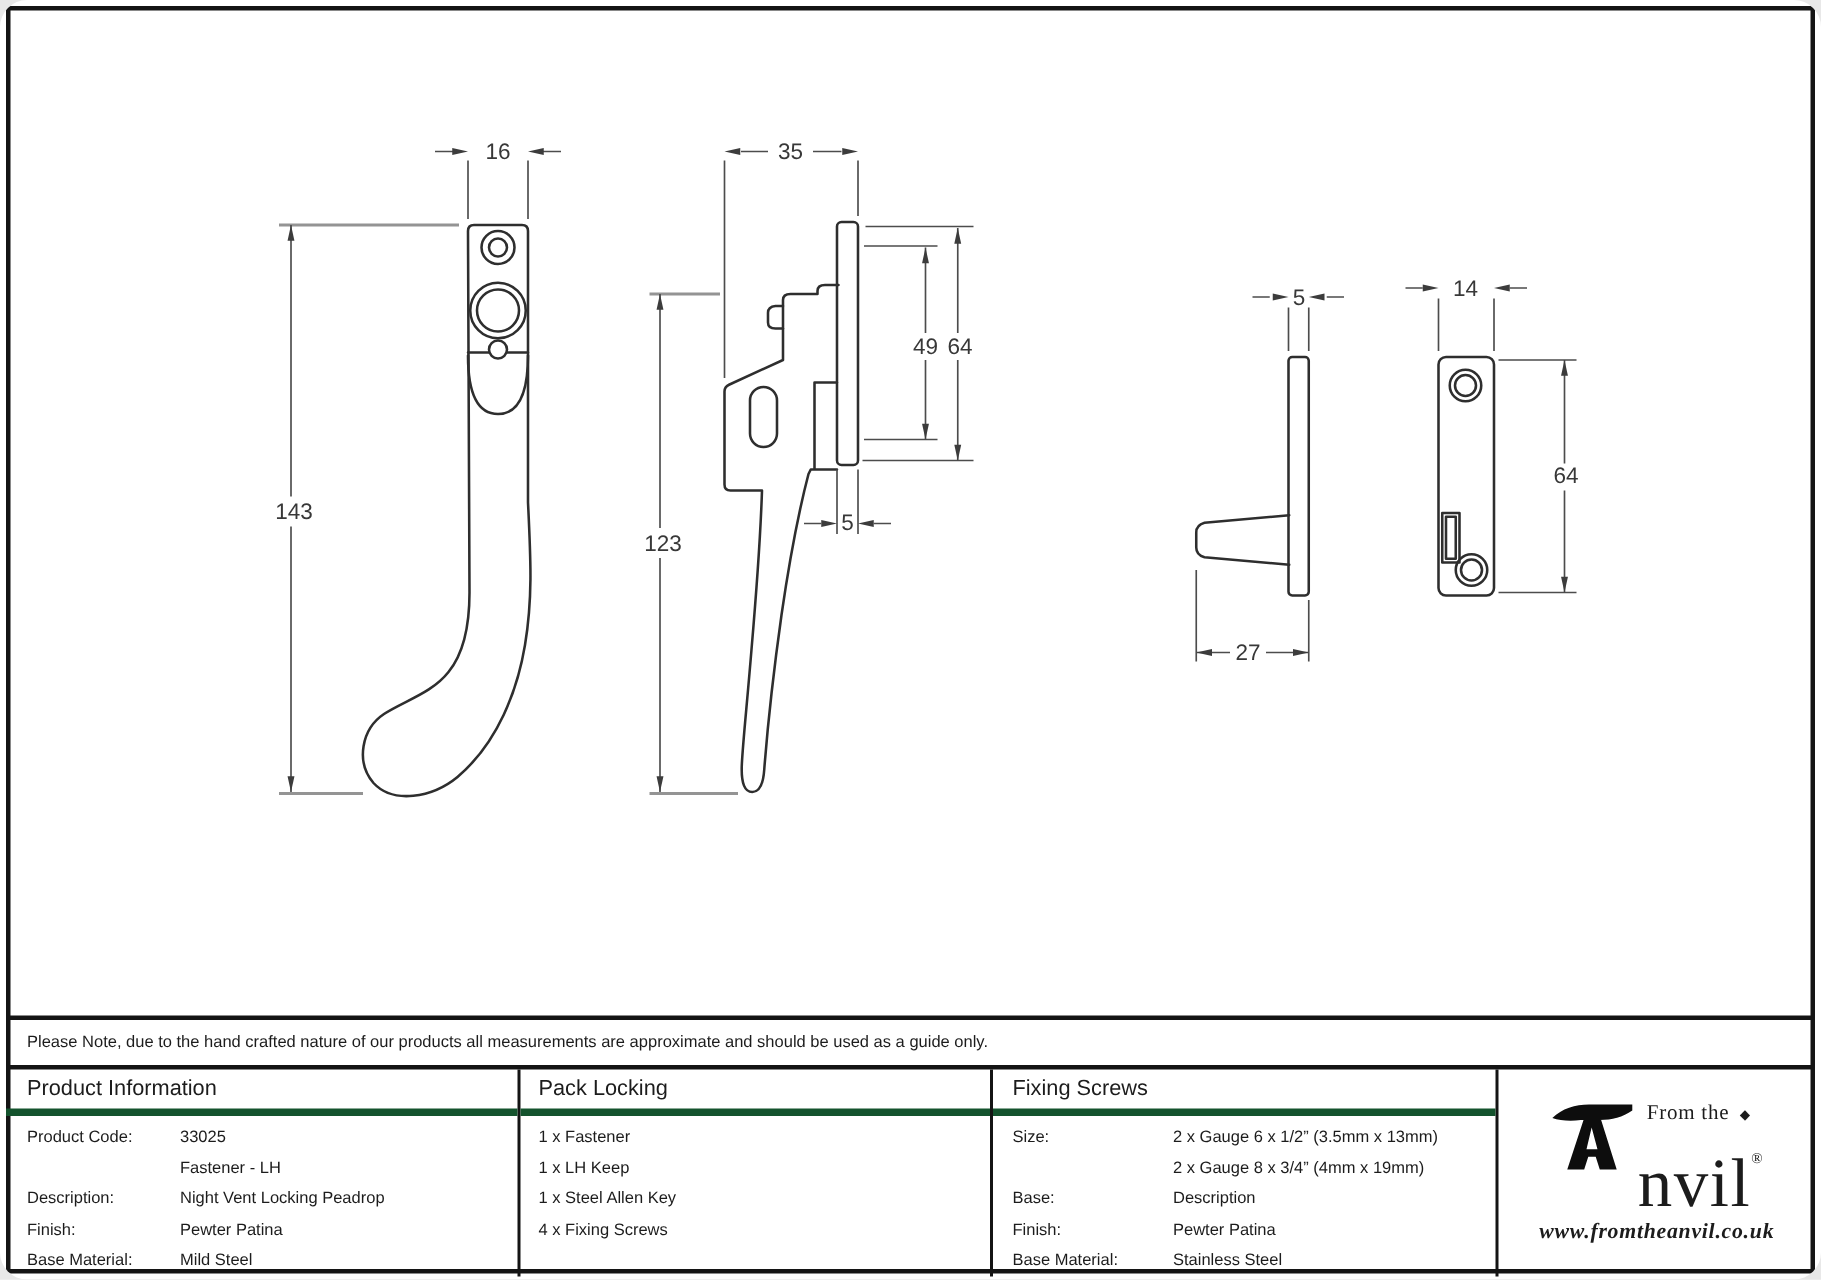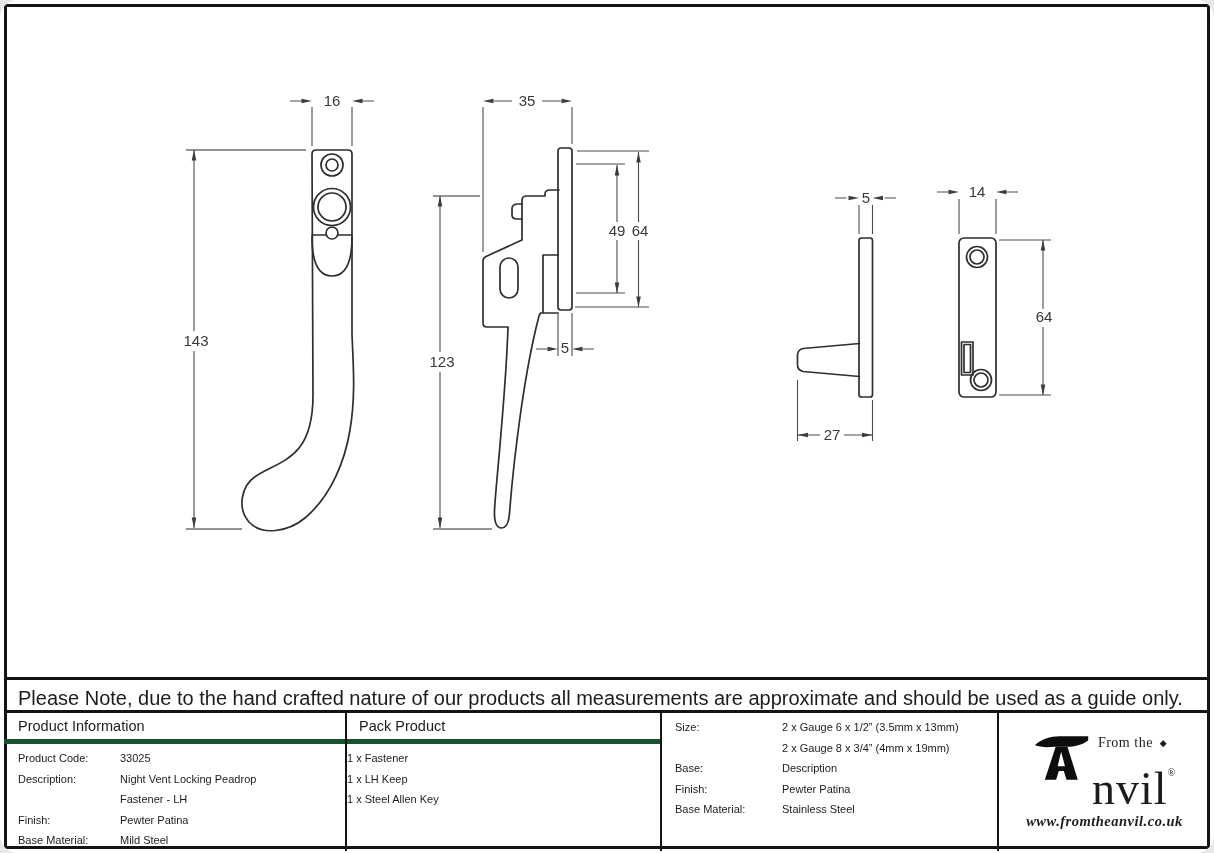--- a/index.html
+++ b/index.html
@@ -9,34 +9,34 @@
 
   .drawings{position:absolute;left:0;top:0;}
   .obj{fill:none;stroke:#2e2e2e;stroke-width:1.7;stroke-linejoin:round;stroke-linecap:round;}
   .dim{fill:none;stroke:#4c4c4c;stroke-width:1.1;}
   .lead{fill:none;stroke:#949494;stroke-width:2;}
   .ah{fill:#3c3c3c;stroke:none;}
   .dimtxt{font-family:"Liberation Sans",sans-serif;font-size:15px;fill:#383838;text-anchor:middle;}
 
   .notebar{position:absolute;left:4px;right:4px;top:677px;height:30px;
            border-top:3px solid #141414;border-bottom:3px solid #141414;
-           display:flex;align-items:flex-end;padding-left:14px;font-size:20px;}
+           display:flex;align-items:center;padding-left:14px;font-size:11px;}
 
   .spec-table{position:absolute;left:4px;right:4px;top:713px;bottom:4px;
               display:grid;grid-template-columns:343px 315px 337px 1fr;}
   .col{position:relative;}
   .col-b{border-right:2.5px solid #141414;}
   .col-header{height:26px;border-bottom:5px solid #14532d;display:flex;align-items:center;
               padding-left:14px;font-size:14.5px;}
   .col-body{padding-top:4px;font-size:11px;line-height:20.6px;}
   .kv{display:flex;}
   .kv .k{flex:0 0 102px;padding-left:14px;}
   .kv .v{flex:1;}
   .col3 .kv .k{flex:0 0 107px;padding-left:13px;}
-  .items{}
+  .items{padding-left:12px;}
   .col2 .col-header{padding-left:12px;}
   .col3 .col-header{padding-left:13px;}
 
   .logo-cell{display:flex;flex-direction:column;align-items:center;justify-content:center;}
   .logo-top{display:flex;align-items:flex-start;}
   .logo-right{display:flex;flex-direction:column;margin-left:2px;gap:28px;}
   .logo-tagline{font-family:"Liberation Serif",serif;font-size:14px;letter-spacing:.5px;
                 display:flex;align-items:center;gap:7px;margin-top:2px;margin-left:6px;}
   .logo-diamond{font-size:9px;line-height:1;}
   .logo-brandline{display:flex;align-items:flex-start;}
@@ -163,48 +163,50 @@
   <div class="spec-table">
 
     <div class="col col-b col1">
       <div class="col-header">Product Information</div>
       <div class="col-body">
         <div class="kv">
           <span class="k">Product Code:</span>
           <span class="v">33025</span>
         </div>
         <div class="kv">
+          <span class="k"></span>
+          <span class="v">Fastener - LH</span>
+        </div>
+        <div class="kv">
           <span class="k">Description:</span>
           <span class="v">Night Vent Locking Peadrop</span>
         </div>
         <div class="kv">
-          <span class="k"></span>
-          <span class="v">Fastener - LH</span>
-        </div>
-        <div class="kv">
           <span class="k">Finish:</span>
           <span class="v">Pewter Patina</span>
         </div>
         <div class="kv">
           <span class="k">Base Material:</span>
           <span class="v">Mild Steel</span>
         </div>
       </div>
     </div>
 
     <div class="col col-b col2">
-      <div class="col-header">Pack Product</div>
+      <div class="col-header">Pack Locking</div>
       <div class="col-body items">
         <div>1 x Fastener</div>
         <div>1 x LH Keep</div>
         <div>1 x Steel Allen Key</div>
+        <div>4 x Fixing Screws</div>
       </div>
     </div>
 
     <div class="col col-b col3">
+      <div class="col-header">Fixing Screws</div>
       <div class="col-body">
         <div class="kv">
           <span class="k">Size:</span>
           <span class="v">2 x Gauge 6 x 1/2” (3.5mm x 13mm)</span>
         </div>
         <div class="kv">
           <span class="k"></span>
           <span class="v">2 x Gauge 8 x 3/4” (4mm x 19mm)</span>
         </div>
         <div class="kv">

